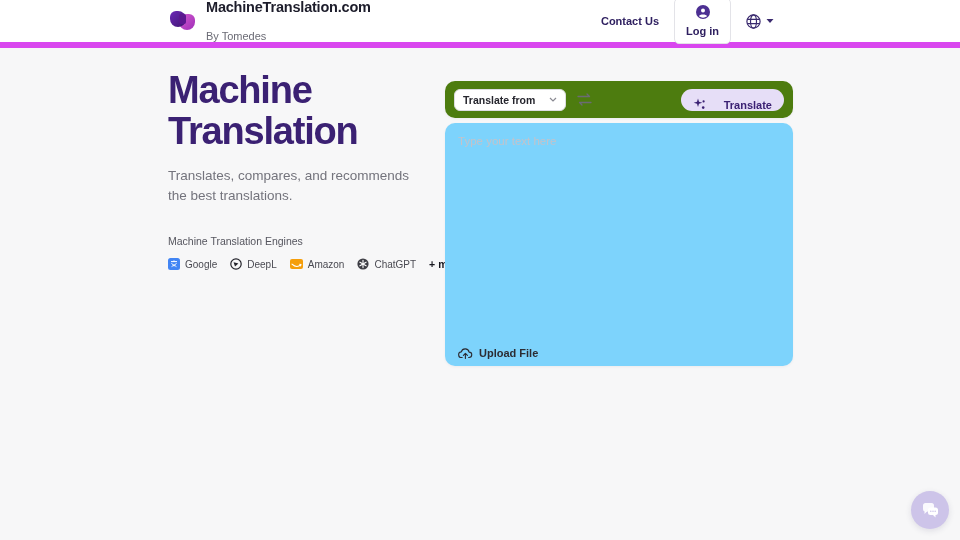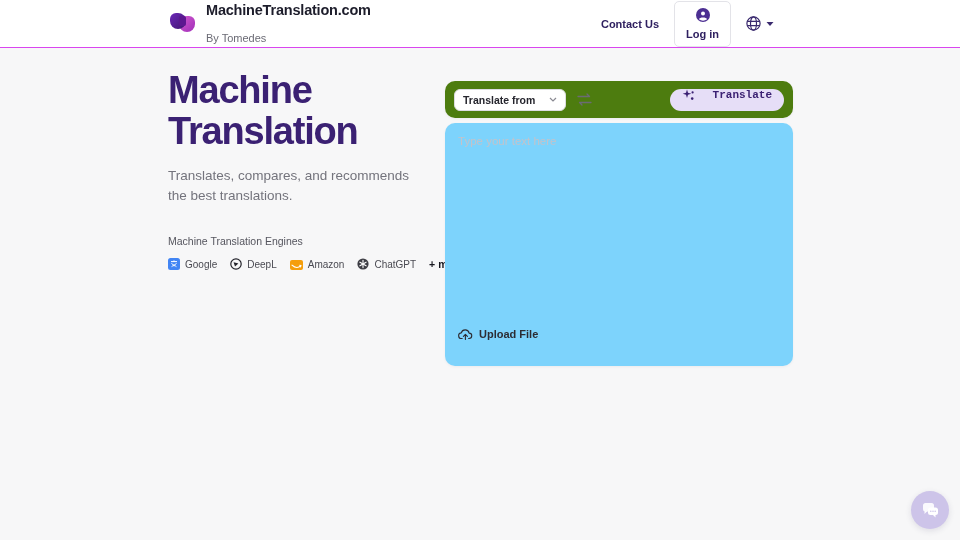--- a/index.html
+++ b/index.html
@@ -10,21 +10,21 @@
     font-family: "Liberation Sans", sans-serif;
     overflow: hidden;
     position: relative;
   }
   .page { position: relative; width: 960px; height: 540px; }
 
   
   .header {
     position: absolute; top: 0; left: 0; right: 0; height: 48px;
     background: #ffffff;
-    border-bottom: 1px solid #d946ef;
+    border-bottom: 6px solid #d946ef;
     display: flex; align-items: center;
     padding: 0 186px 0 170px;
   }
   .brand { display: flex; align-items: center; gap: 9px; cursor: pointer; }
   .logo-icon { position: relative; width: 27px; height: 27px; }
   .logo-pin { position: absolute; width: 16px; height: 16px; border-radius: 50% 50% 50% 4px; }
   .logo-pin.left  { left: 0; top: 3px; background: linear-gradient(135deg,#6d28b8,#3f1670); transform: rotate(0deg); z-index: 2; border-radius: 6px 50% 50% 50%; }
   .logo-pin.right { left: 9px; top: 6px; background: linear-gradient(135deg,#d45ad0,#a02fb8); border-radius: 50% 6px 50% 50%; z-index: 1; }
   .logo-pin.mid   { left: 9px; top: 6px; width: 7px; height: 10px; background: #5c1790; border-radius: 2px; z-index: 3; }
   .brand-text { display: flex; flex-direction: column; line-height: 1; }
@@ -46,56 +46,56 @@
   .hero-title {
     margin: 0; font-size: 38px; line-height: 41px; font-weight: 700;
     color: #3b2173; letter-spacing: -1.2px;
   }
   .hero-subtitle {
     margin: 14px 0 0 0; width: 252px;
     font-size: 13.5px; line-height: 20px; color: #73737c;
   }
   .engines-label { margin-top: 29px; font-size: 10.5px; color: #55555e; }
   .engines-row { margin-top: 11px; display: flex; align-items: center; gap: 13px; }
-  .engine-item { display: flex; align-items: flex-end; gap: 5px; cursor: default; }
+  .engine-item { display: flex; align-items: center; gap: 5px; cursor: default; }
   .engine-name { font-size: 10px; color: #4a4a52; }
   .more-tools { font-size: 10.5px; font-weight: 700; color: #17171f; cursor: pointer; white-space: nowrap; }
 
   
   .translator { position: absolute; left: 445px; top: 81px; width: 348px; }
   .controls-card {
     height: 37px; background: #4d7c0f; border-radius: 10px;
     display: flex; align-items: center; padding: 0 9px;
     box-shadow: 0 1px 3px rgba(25,25,50,0.05);
   }
   .lang-select {
     width: 112px; height: 22px; border: 1px solid #dcdce1; border-radius: 6px;
     background: #fff; display: flex; align-items: center; justify-content: space-between;
     padding: 0 8px; cursor: pointer;
     font-size: 10.5px; font-weight: 600; color: #26262e;
   }
   .swap-btn { margin: 0 10px; background: none; border: none; padding: 0; cursor: pointer; display: flex; }
   .translate-btn {
     margin-left: auto; height: 22px; padding: 0 12px;
     border: none; border-radius: 999px; background: #e6def7;
-    display: flex; align-items: flex-start; gap: 18px; cursor: pointer;
-    font-family: Liberation Mono, monospace; font-size: 11px; font-weight: 700; color: #3b2173;
+    display: flex; align-items: flex-end; gap: 18px; cursor: pointer;
+    font-family: Liberation Sans, sans-serif; font-size: 11px; font-weight: 700; color: #3b2173;
   }
   .input-card {
     margin-top: 5px; height: 243px; background: #7dd3fc; border-radius: 10px;
     position: relative; box-shadow: 0 1px 3px rgba(25,25,50,0.05);
   }
   .source-textarea {
     width: 100%; height: 205px; border: none; outline: none; resize: none;
     background: transparent; padding: 12px 13px;
     font-family: inherit; font-size: 11.5px; color: #33333a;
   }
   .source-textarea::placeholder { color: #c3c3ca; }
   .upload-row {
-    position: absolute; left: 13px; bottom: 26px;
+    position: absolute; left: 13px; bottom: 7px;
     display: flex; align-items: center; gap: 6px; cursor: pointer;
     font-size: 11px; font-weight: 700; color: #2c2c33;
   }
 
   
   .chat-widget {
     position: absolute; left: 911px; top: 491px; width: 38px; height: 38px;
     border-radius: 50%; background: #cdc4e9;
     display: flex; align-items: center; justify-content: center;
     cursor: pointer; box-shadow: 0 2px 6px rgba(40,30,80,0.12);

